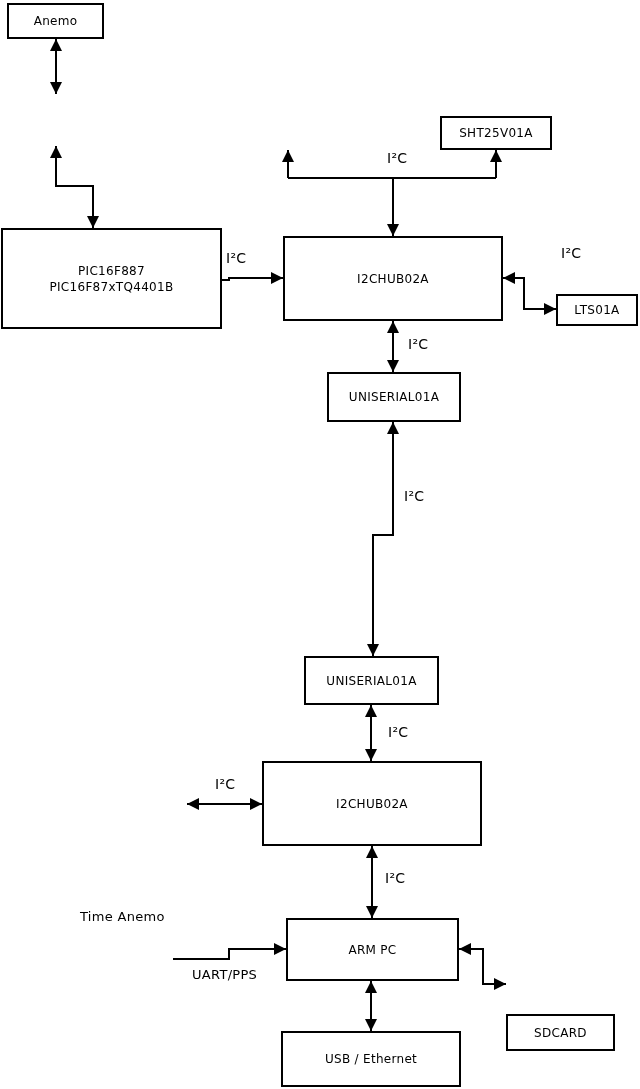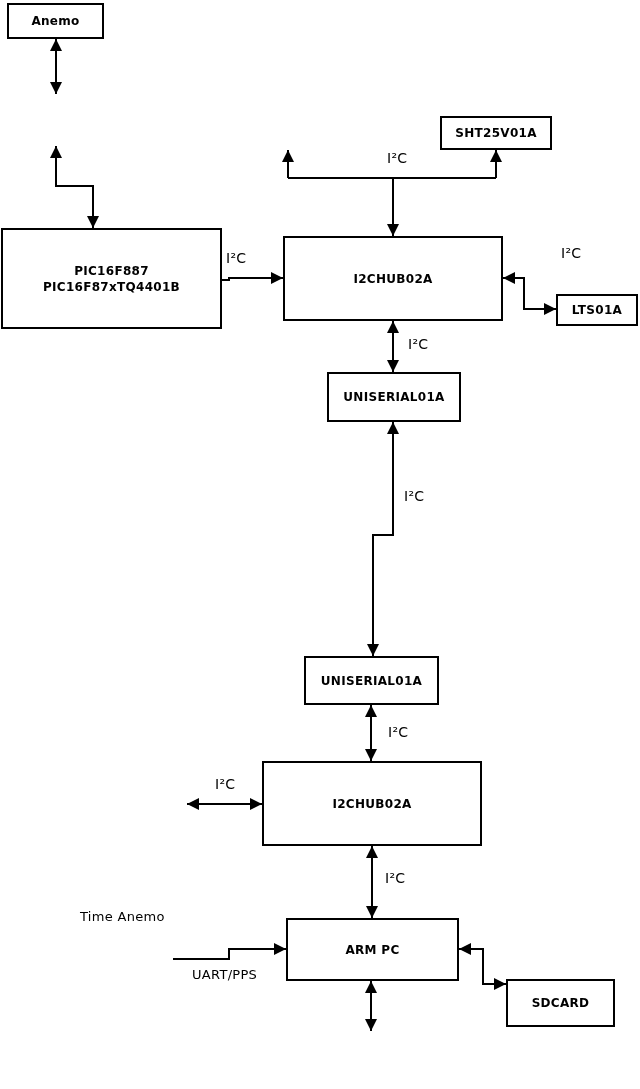--- a/index.html
+++ b/index.html
@@ -21,21 +21,20 @@
     background: #ffffff;
     display: flex;
     flex-direction: column;
     align-items: center;
     justify-content: center;
     text-align: center;
     font-size: 12px;
     line-height: 16px;
     letter-spacing: 0.3px;
     white-space: nowrap;
-    font-weight: bold;
   }
   .lbl {
     position: absolute;
     font-size: 14px;
     letter-spacing: 0.3px;
     white-space: nowrap;
   }
   .lbl-lg { font-size: 13px; }
 </style>
 </head>
@@ -104,24 +103,27 @@
   <div class="box" style="left:262px;top:761px;width:220px;height:85px">
     <span>I2CHUB02A</span>
   </div>
 
 
 
   <div class="box" style="left:286px;top:918px;width:173px;height:63px">
     <span>ARM PC</span>
   </div>
 
-  <div class="box" style="left:506px;top:979px;width:109px;height:48px">
+  <div class="box" style="left:506px;top:1014px;width:109px;height:37px">
     <span>SDCARD</span>
   </div>
 
+  <div class="box" style="left:281px;top:1031px;width:180px;height:56px">
+    <span>USB / Ethernet</span>
+  </div>
 
   <div class="lbl" style="left:387px;top:150px">I²C</div>
   <div class="lbl" style="left:226px;top:250px">I²C</div>
   <div class="lbl" style="left:561px;top:245px">I²C</div>
   <div class="lbl" style="left:408px;top:336px">I²C</div>
   <div class="lbl" style="left:404px;top:488px">I²C</div>
   <div class="lbl" style="left:388px;top:724px">I²C</div>
   <div class="lbl" style="left:215px;top:776px">I²C</div>
   <div class="lbl" style="left:385px;top:870px">I²C</div>
   <div class="lbl lbl-lg" style="left:80px;top:909px">Time Anemo</div>

